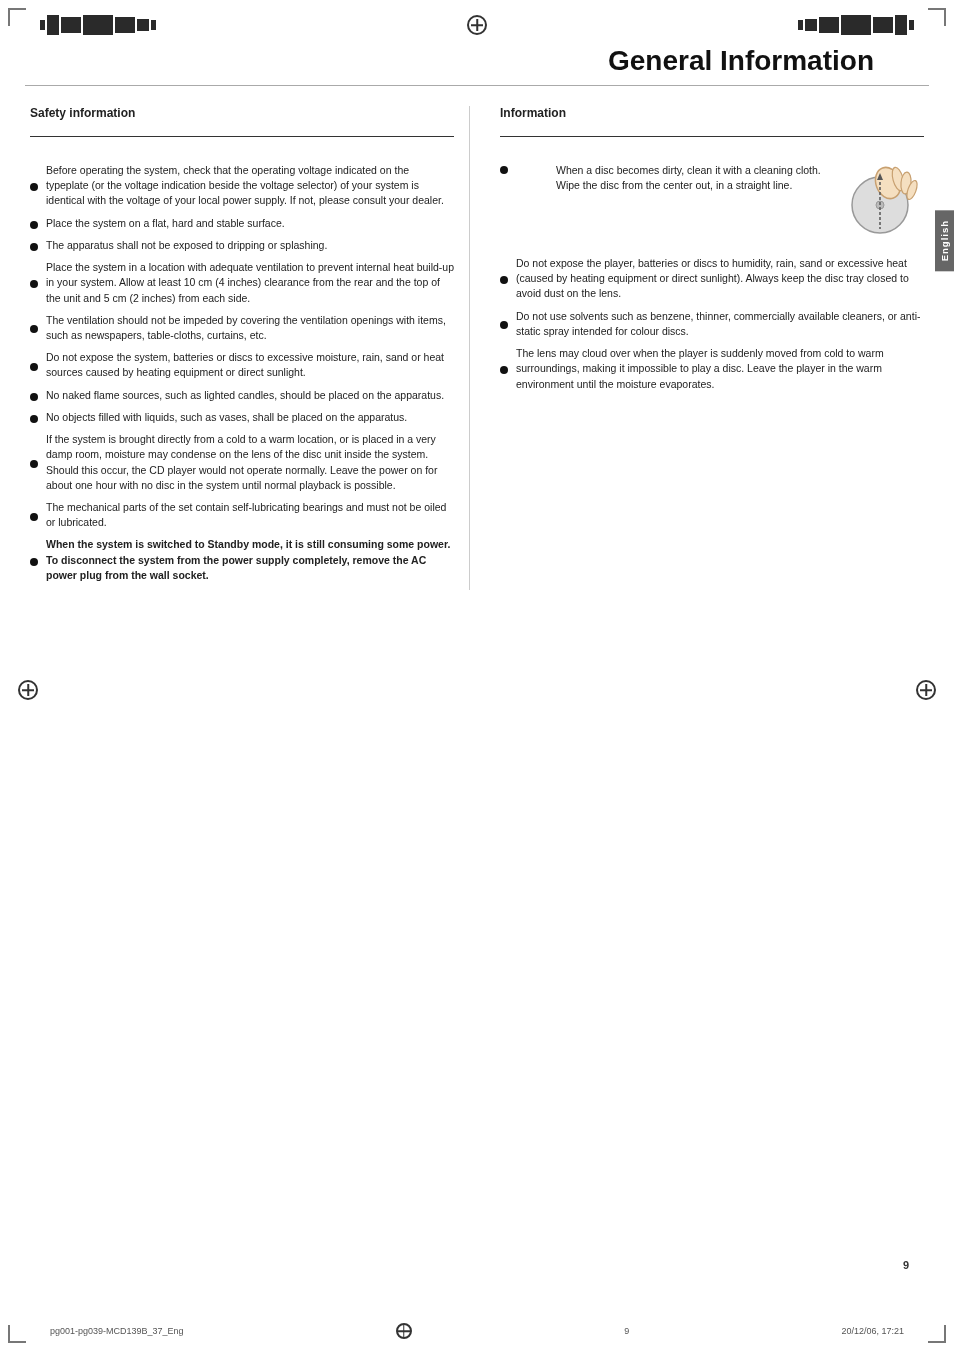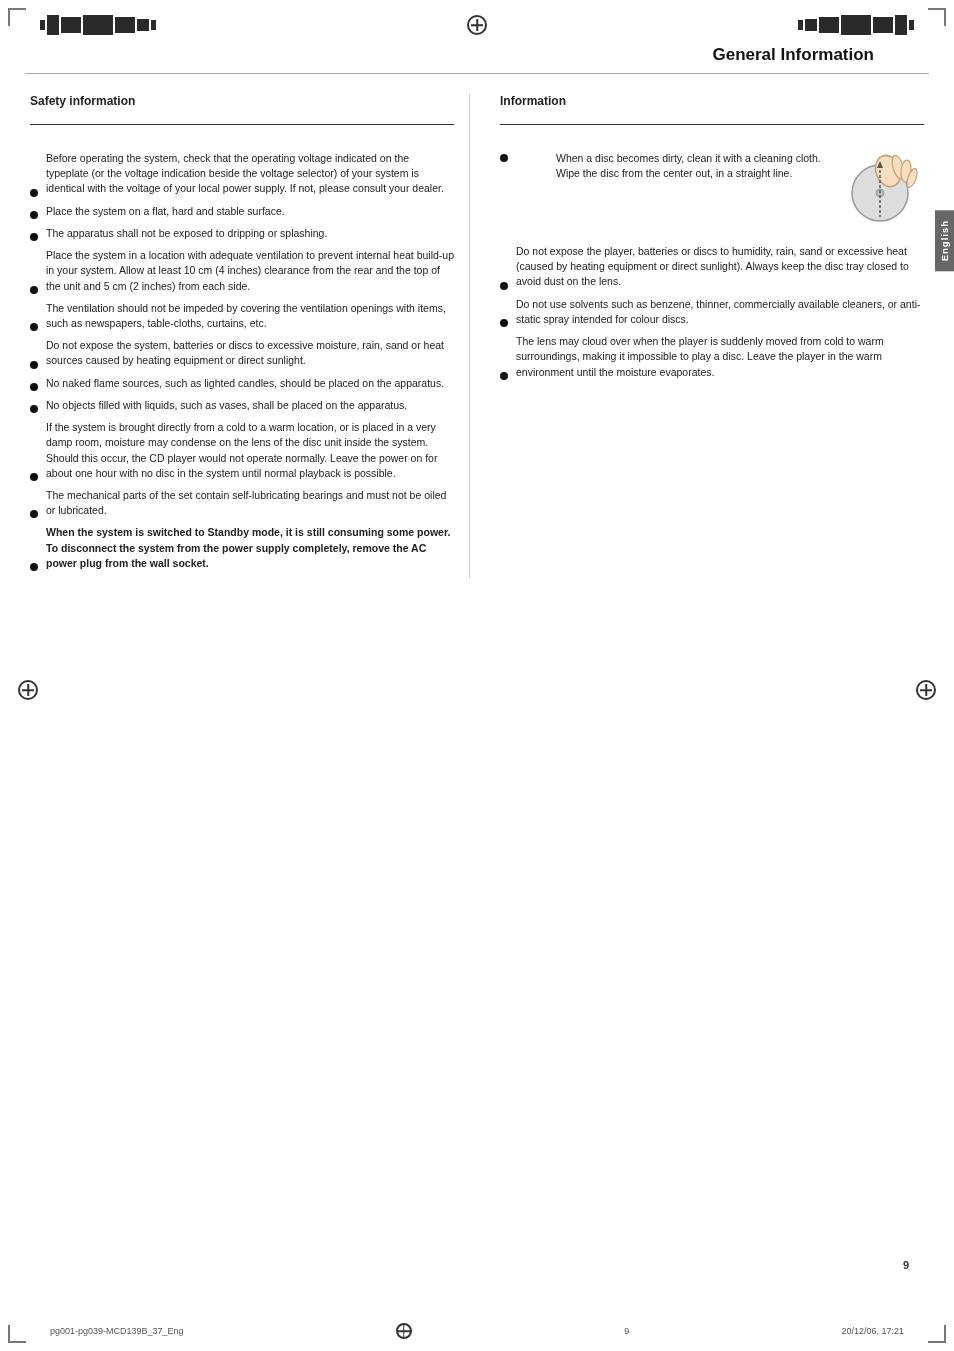--- a/index.html
+++ b/index.html
@@ -43,21 +43,21 @@
     }
 
     
     .bullet-list {
       list-style: none;
       padding: 0;
       margin: 0;
     }
     .bullet-list li {
       display: flex;
-      align-items: flex-end;
+      align-items: center;
       margin-bottom: 7px;
       line-height: 1.4;
     }
     .bullet-dot {
       width: 8px;
       height: 8px;
       background: #111;
       border-radius: 50%;
       flex-shrink: 0;
       margin-top: 3px;
@@ -166,21 +166,21 @@
       <div class="s-blk w12 h12"></div>
       <div class="s-blk w20 h16"></div>
       <div class="s-blk w30 h20"></div>
       <div class="s-blk w20 h16"></div>
       <div class="s-blk w12 h20"></div>
       <div class="s-blk w5 h10"></div>
     </div>
   </div>
 
   <div style="text-align:right; padding: 5px 55px 8px 40px; border-bottom: 1.5px solid #aaa; margin: 0 25px;">
-    <span style="font-size:17px; font-weight:bold; color:#111;">General Information</span>
+    <span style="font-size:28px; font-weight:bold; color:#111;">General Information</span>
   </div>
 
   <div style="position:absolute; right:0; top:210px; background:#666; color:#fff; font-size:9.5px; font-weight:bold; writing-mode:vertical-rl; text-orientation:mixed; transform:rotate(180deg); padding:10px 4px; letter-spacing:1px; z-index:10;">
     <span>English</span>
   </div>
 
   <div style="position:absolute; left:18px; top:680px;">
     <div class="ch" style="margin:0;"></div>
   </div>
 

